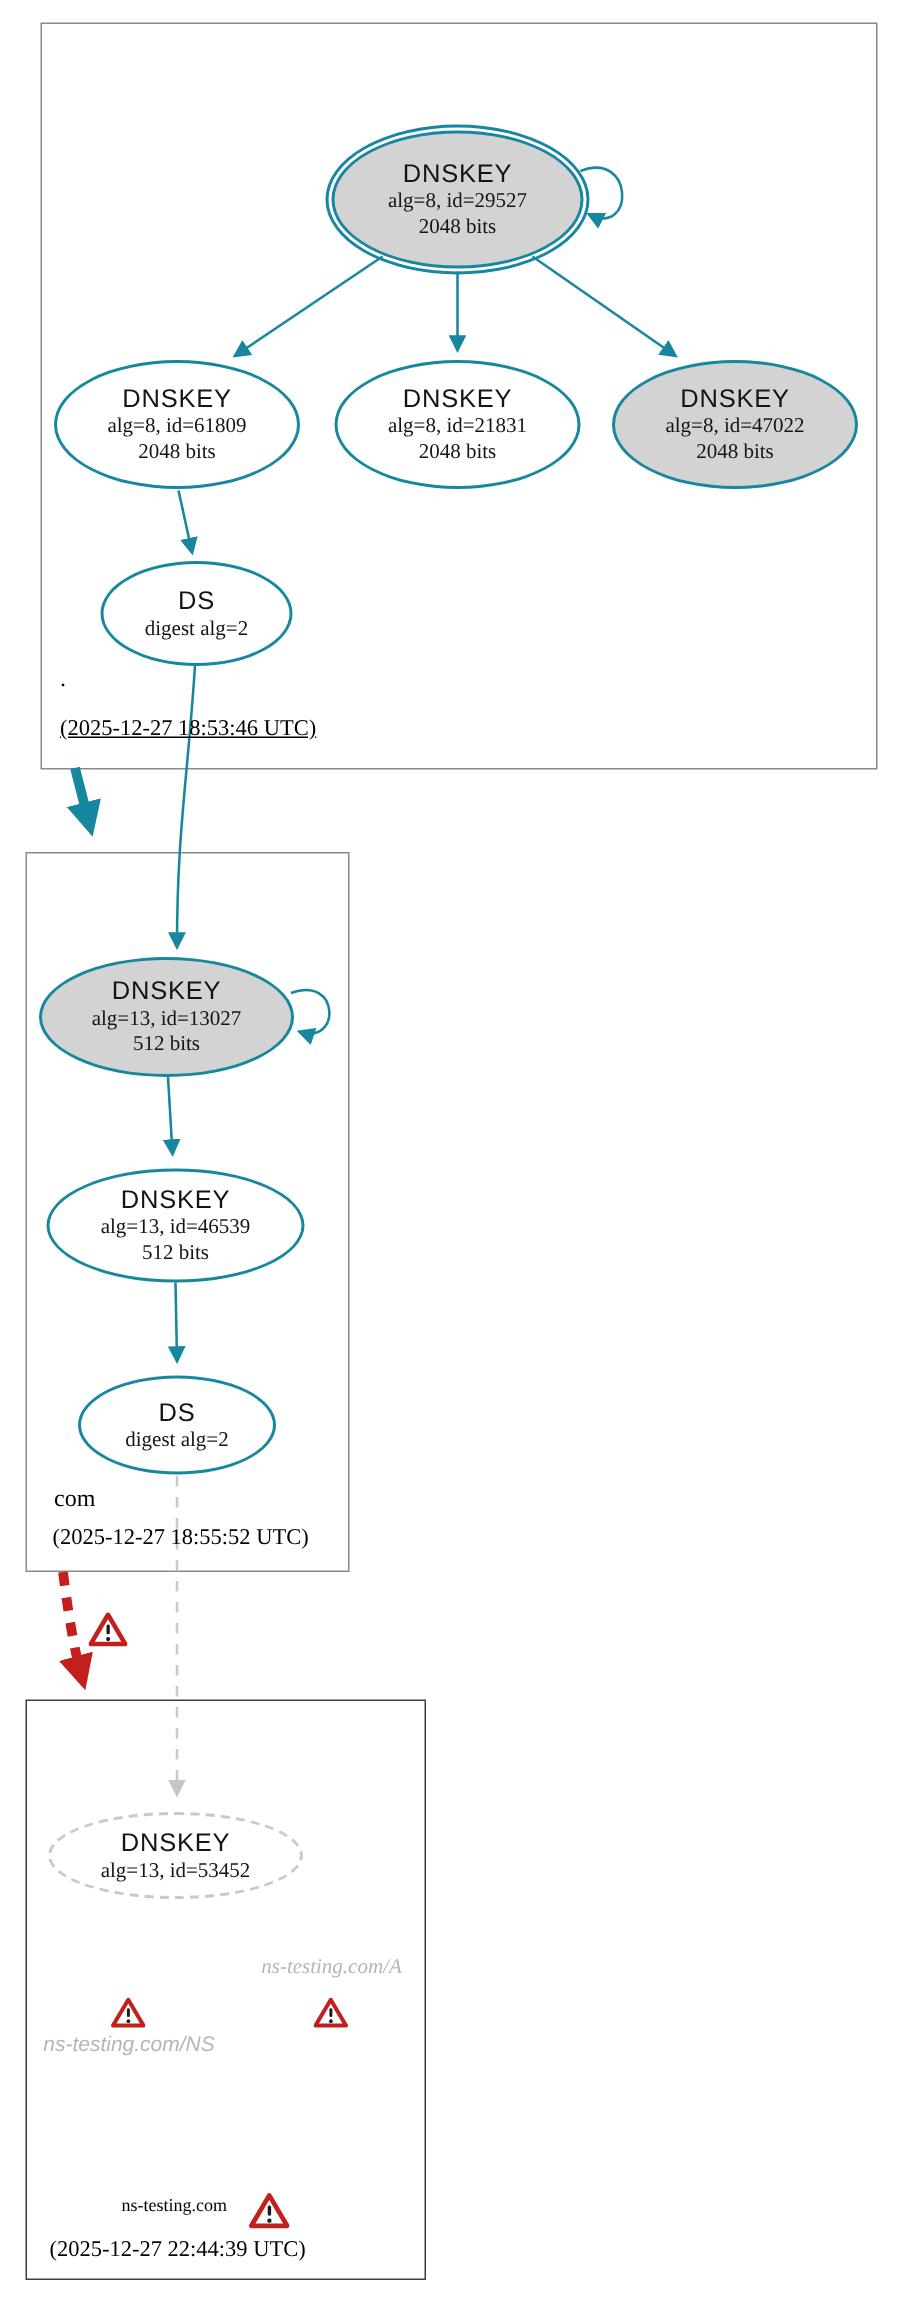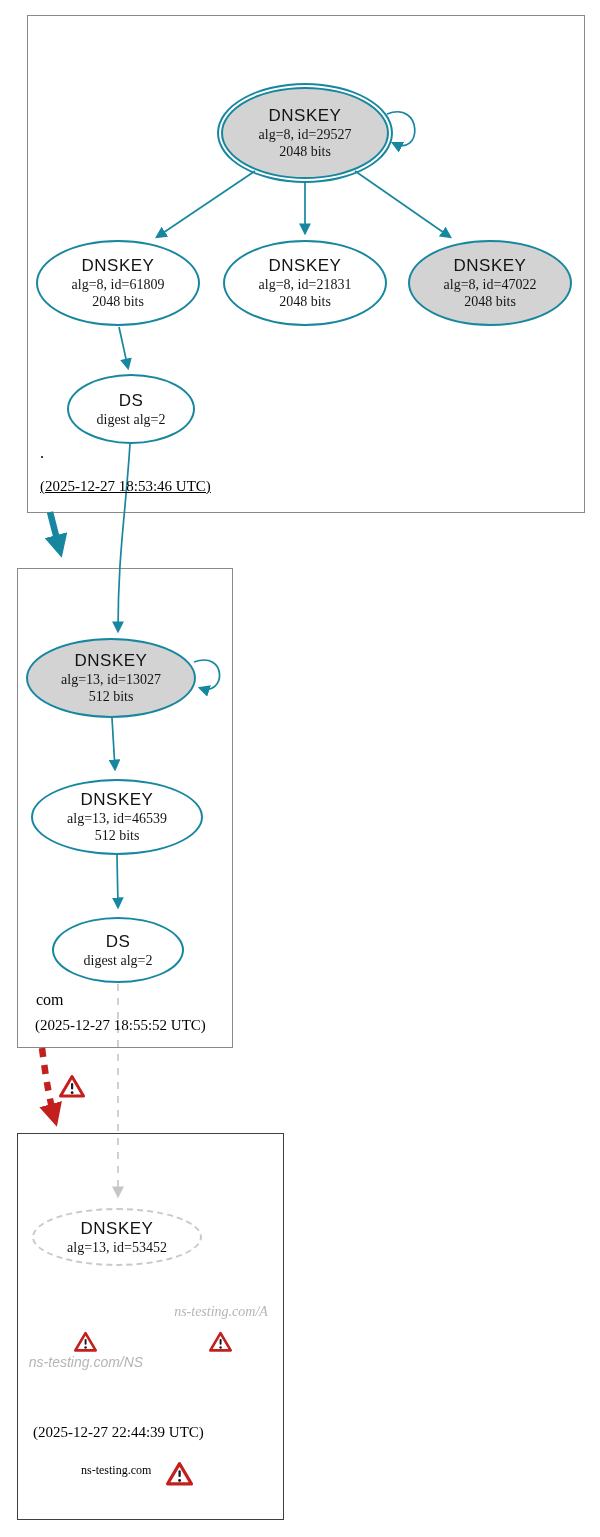--- a/index.html
+++ b/index.html
@@ -141,15 +141,15 @@
   <div class="rec-label" style="left:151px;top:1304px;width:140px;font-family:Liberation Serif, serif;">ns-testing.com/A</div>
 
   <div class="zone-name zone3-name" style="left:33px;top:1463px;">ns-testing.com</div>
   <div class="warn" style="left:166px;top:1461px;">
     <svg width="27" height="26" viewBox="0 0 26 24">
       <path d="M13 2 L24.5 21.5 H1.5 Z" fill="#ffffff" stroke="#c41f1f" stroke-width="3" stroke-linejoin="round"></path>
       <rect x="12" y="8.5" width="2.2" height="6.5" rx="1" fill="#1a1a1a"></rect>
       <circle cx="13.1" cy="18.2" r="1.4" fill="#1a1a1a"></circle>
     </svg>
   </div>
-  <div class="zone-ts" style="left:33px;top:1424px;">(2025-12-27 22:44:39 UTC)</div>
+  <div class="zone-ts" style="left:33px;top:1492px;">(2025-12-27 22:44:39 UTC)</div>
 
 </div>
 
 </body></html>

